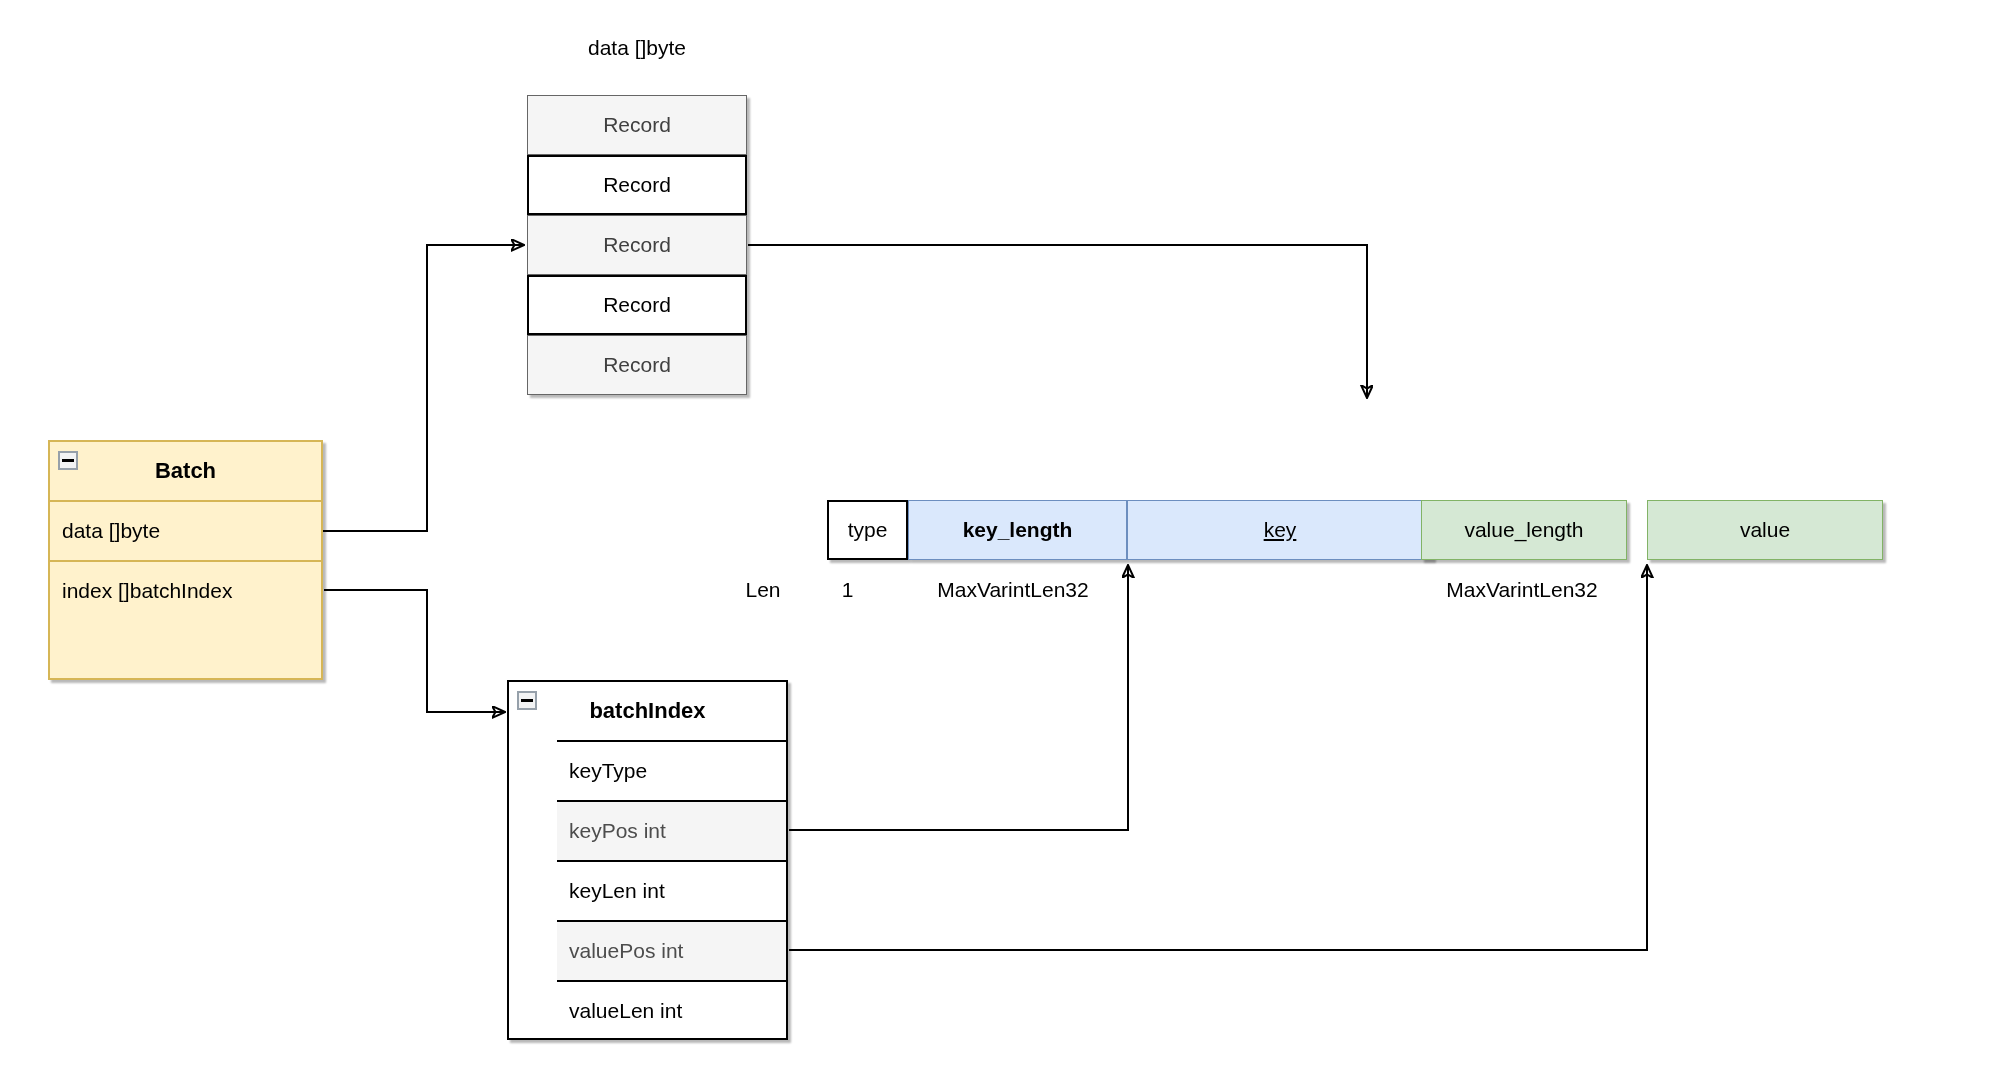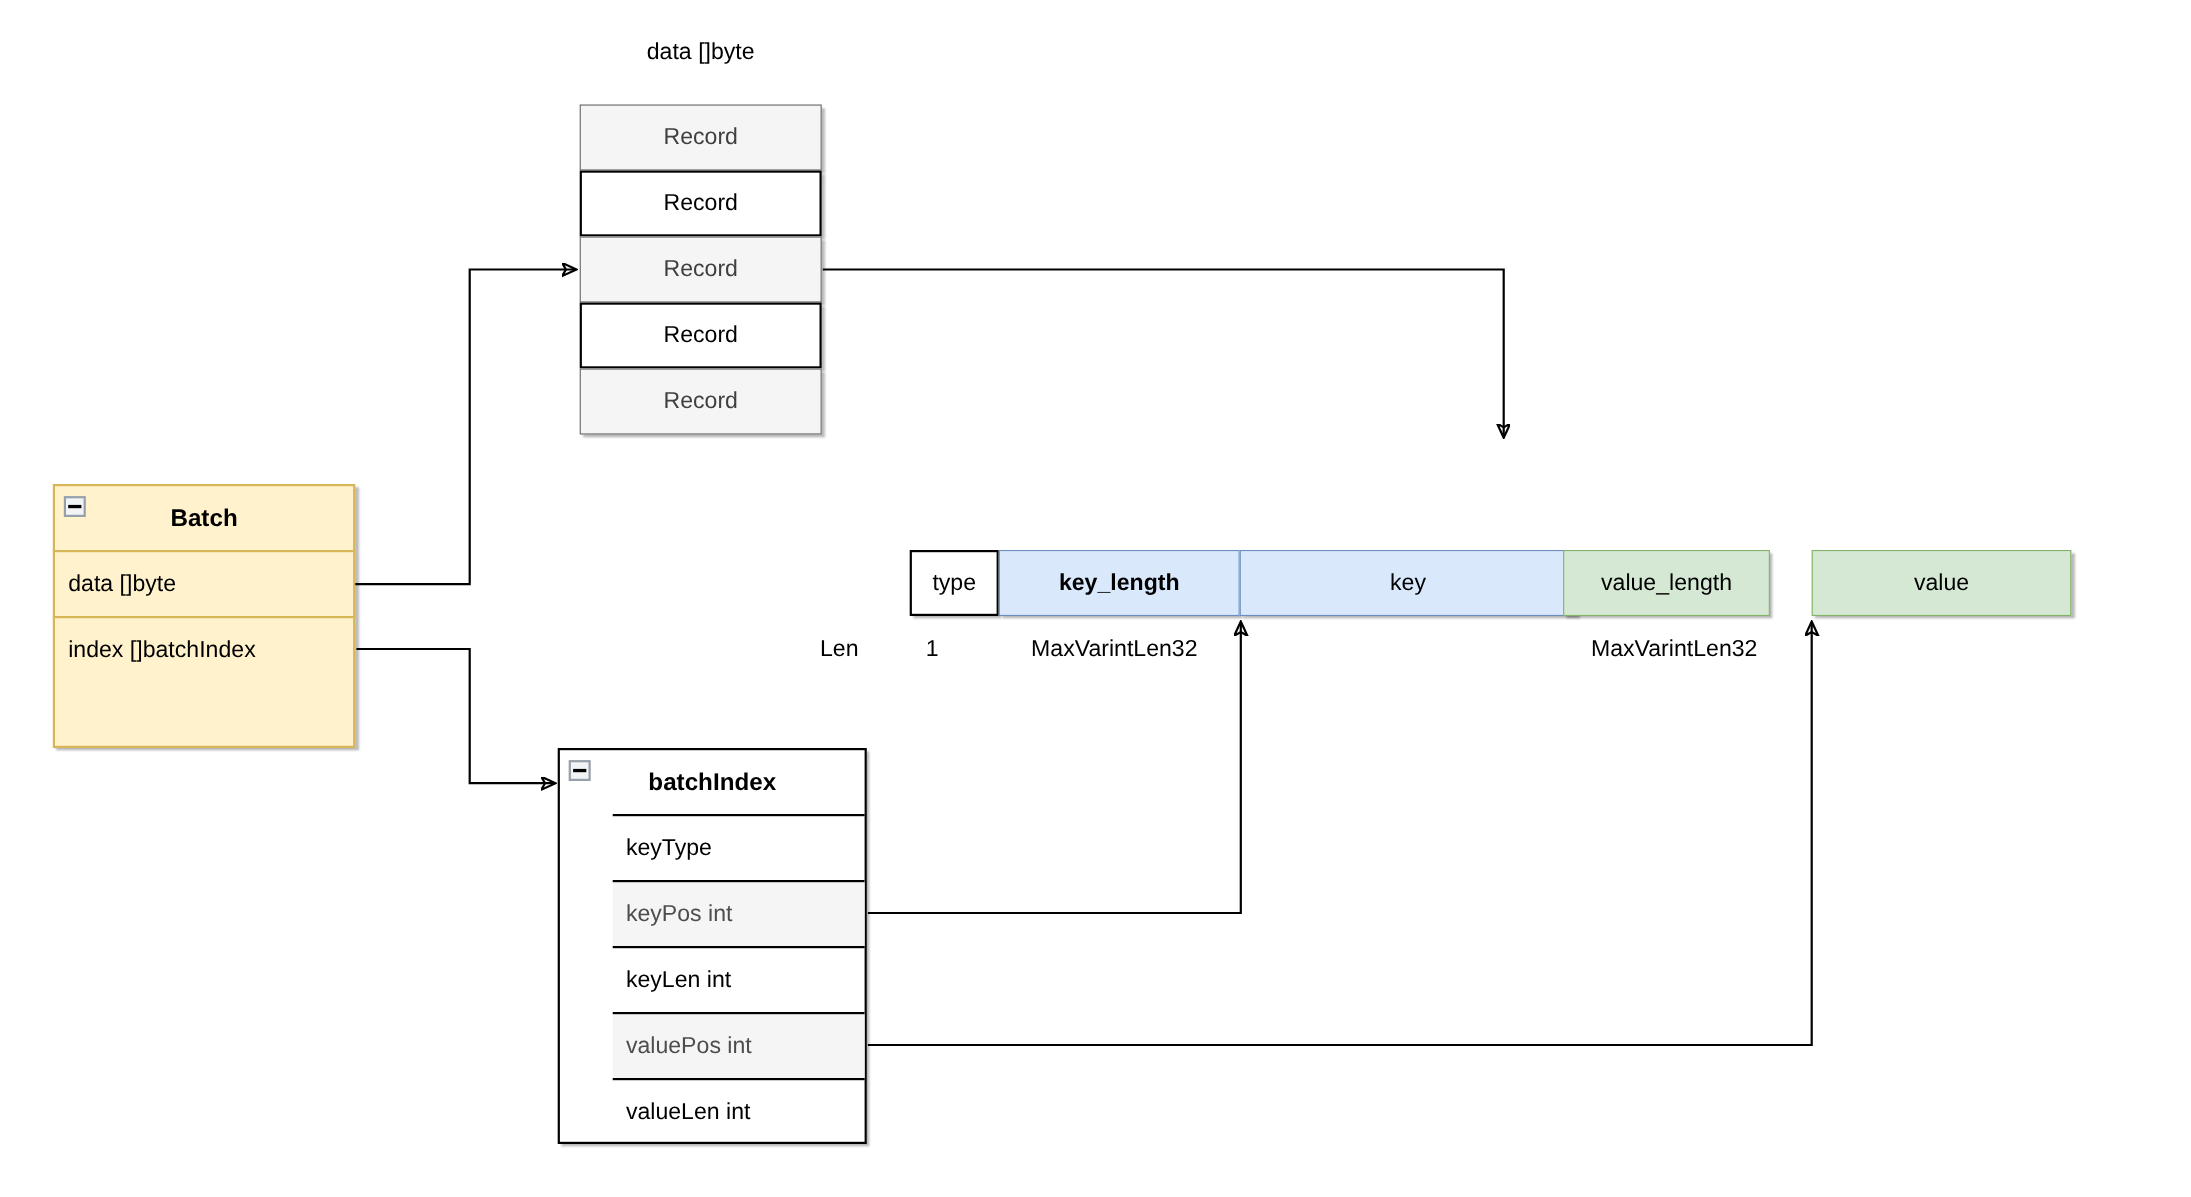--- a/index.html
+++ b/index.html
@@ -78,22 +78,22 @@
     position:absolute; top:500px; height:60px;
     display:flex; align-items:center; justify-content:center;
     font-size:21px;
     box-shadow: 3px 3px 2px rgba(0,0,0,0.28);
   }
   .bar-cell.plain { background:#FFFFFF; border:2px solid #000000; }
   .bar-cell.blue  { background:#DAE8FC; border:1px solid #6C8EBF; }
   .bar-cell.green { background:#D5E8D4; border:1px solid #82B366; }
   #cell-type         { left:827px;  width:81px;  }
   #cell-key-length   { left:908px;  width:219px;font-weight:bold; }
-  #cell-key          { left:1127px; width:306px; }
-  #cell-value-length { left:1421px; width:188px; }
+  #cell-key          { left:1127px; width:306px;text-decoration:underline; }
+  #cell-value-length { left:1421px; width:206px; }
   #cell-value        { left:1647px; width:236px; }
 
   
   #connectors { position:absolute; left:0; top:0; pointer-events:none; }
   #connectors path { fill:none; stroke:#000000; stroke-width:2px; }
 </style>
 </head>
 <body>
 
 <div id="canvas">

